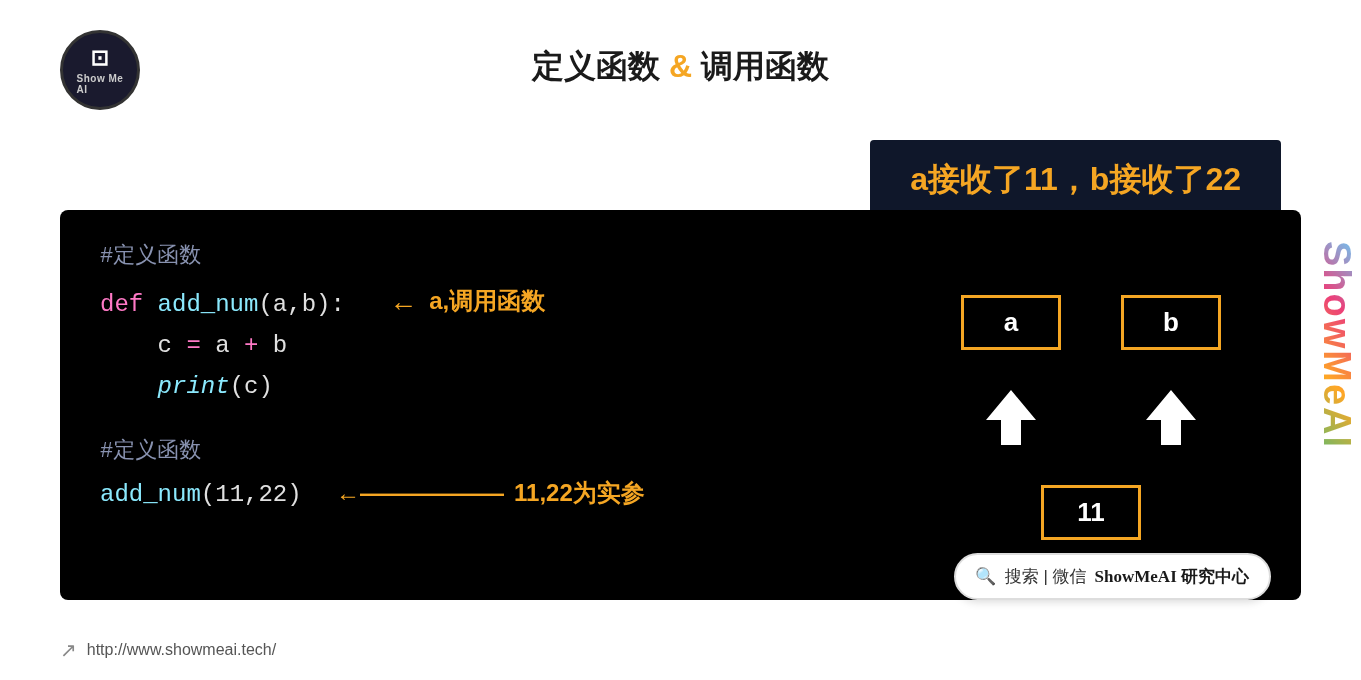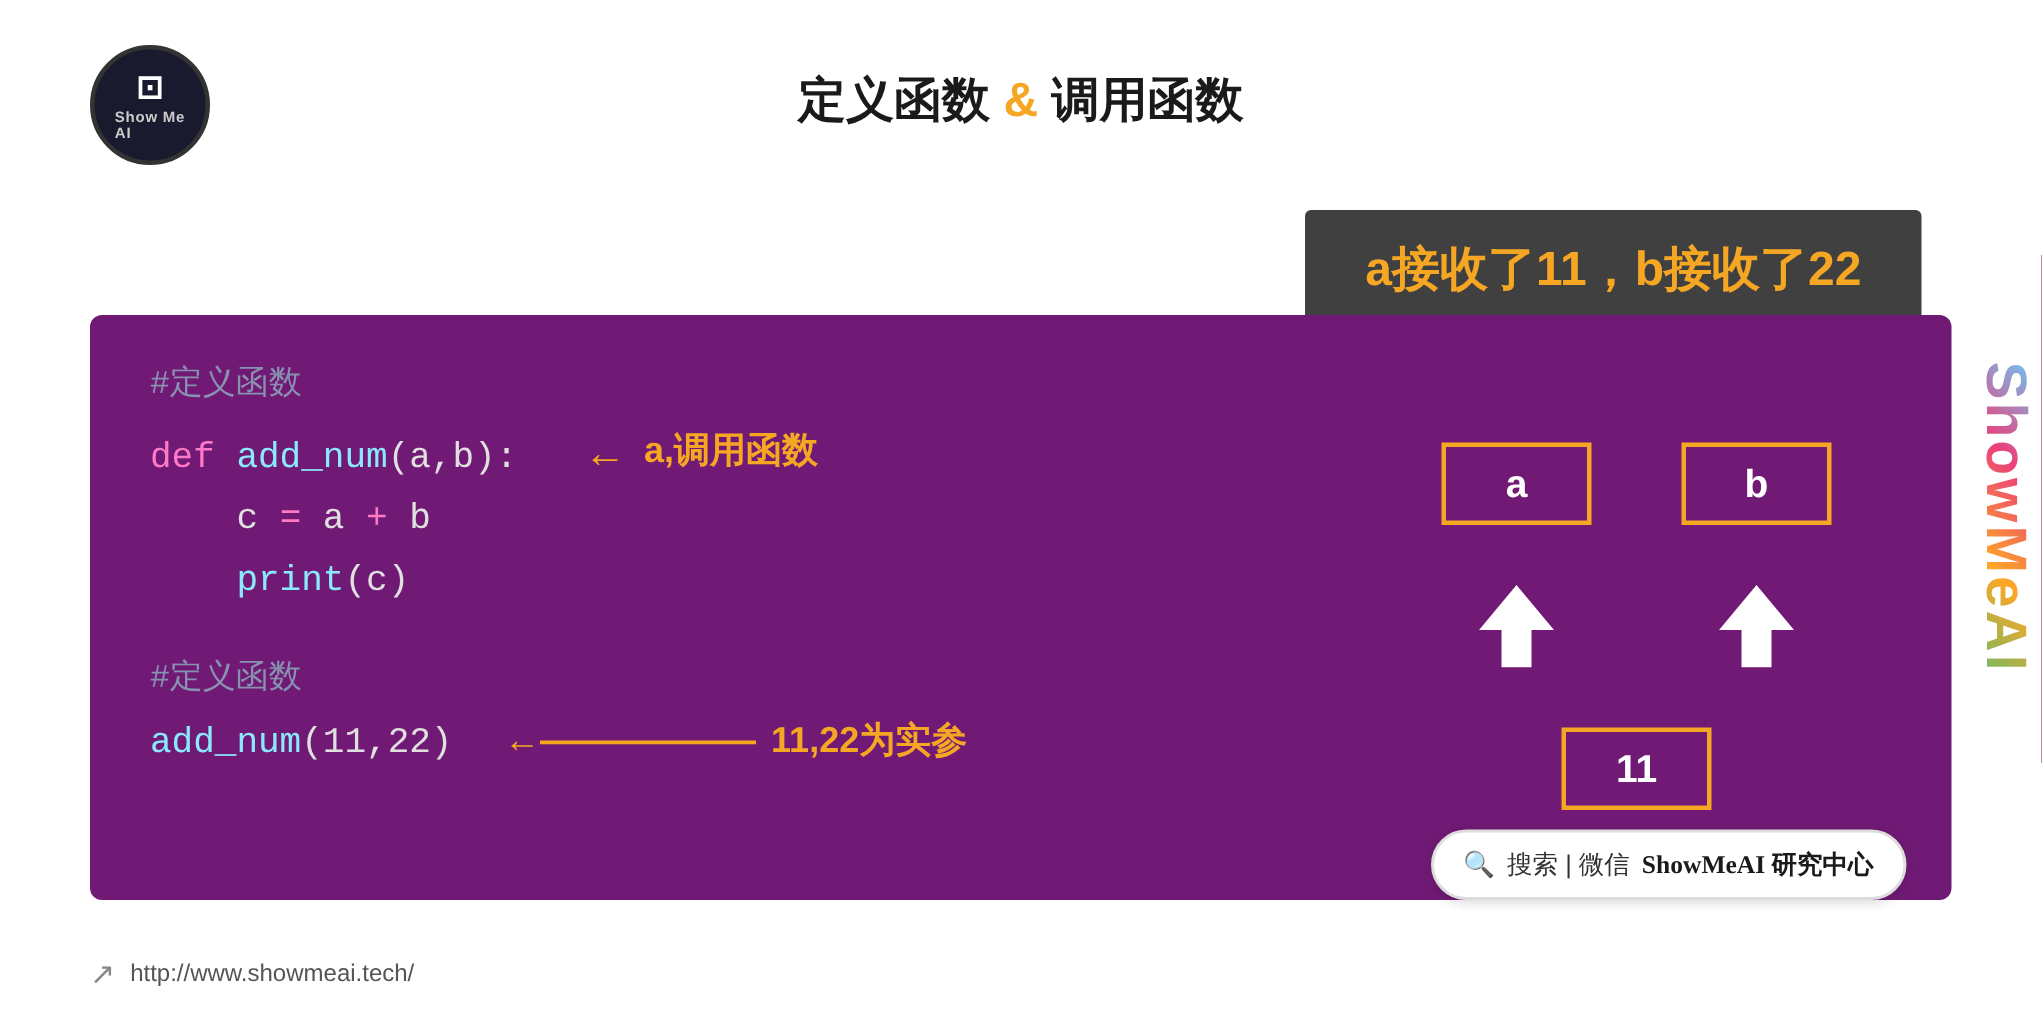--- a/index.html
+++ b/index.html
@@ -57,21 +57,21 @@
     }
     .page-title .amp {
       color: #f5a623;
     }
 
     
     .annotation-box {
       position: absolute;
       top: 140px;
       right: 80px;
-      background: #404040;
+      background: #0f172a;
       padding: 18px 40px;
       font-size: 32px;
       font-weight: bold;
       color: #f5a623;
       border-radius: 4px;
     }
 
     
     .watermark {
       position: absolute;
@@ -98,41 +98,41 @@
       opacity: 0.85;
     }
 
     
     .code-block {
       position: absolute;
       top: 210px;
       left: 60px;
       right: 60px;
       height: 390px;
-      background: #701a75;
+      background: #000000;
       border-radius: 8px;
       padding: 30px 40px;
       font-family: 'Courier New', Consolas, monospace;
     }
 
     .comment-text {
       color: #8892b0;
       font-size: 22px;
       margin-bottom: 8px;
     }
 
     .code-line {
       font-size: 24px;
       line-height: 1.7;
       color: #e0e0e0;
     }
 
     .kw-def { color: #ff79c6; margin-top: 13px; }
     .kw-func { color: #8be9fd; }
-    .kw-print { color: #8be9fd; }
+    .kw-print { color: #8be9fd; font-style: italic; }
     .kw-plus { color: #ff79c6; }
     .kw-call { color: #8be9fd; }
     .kw-eq { color: #ff79c6; }
 
     
     .arrow-annotation {
       display: inline-flex;
       align-items: center;
       gap: 12px;
       margin-left: 30px;

